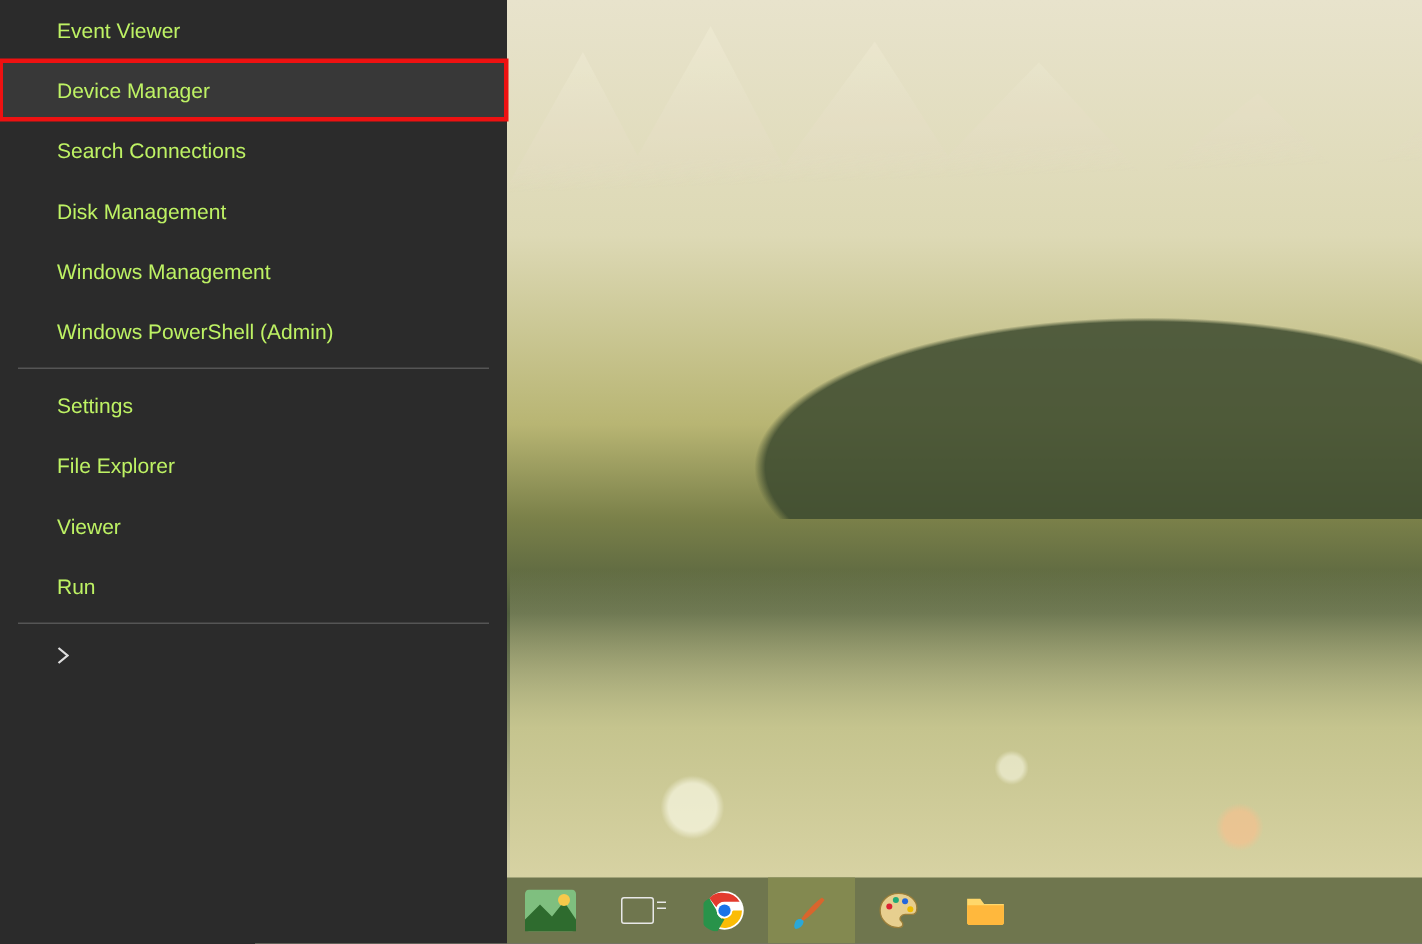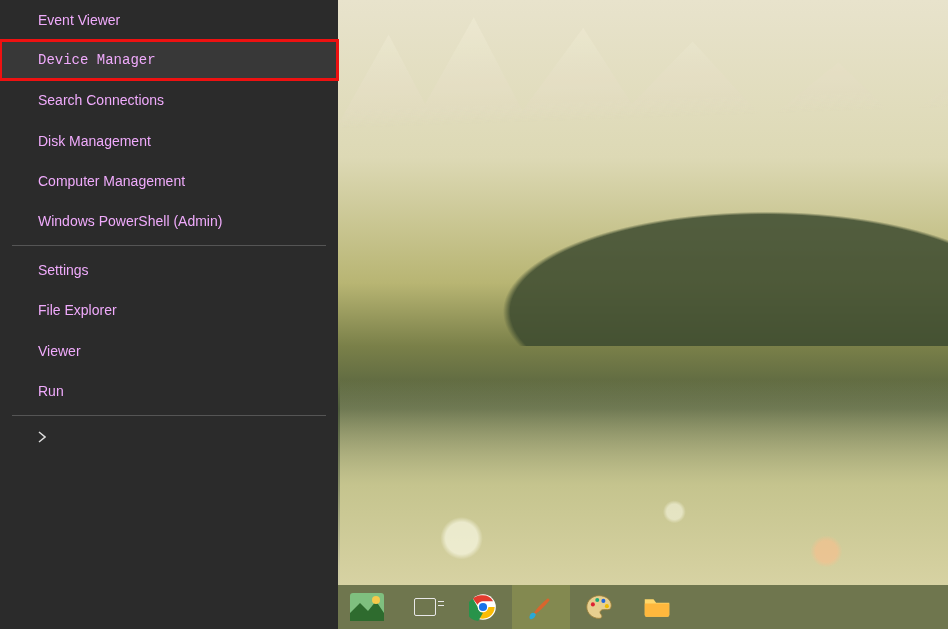--- a/index.html
+++ b/index.html
@@ -41,38 +41,37 @@
         radial-gradient(circle at 55% 70%, rgba(255,255,240,.5) 0 2%, transparent 3%),
         radial-gradient(circle at 80% 85%, rgba(250,190,140,.6) 0 2%, transparent 3%),
         linear-gradient(0deg, #d8d3a4 0%, #c5c48e 40%, transparent 80%);
     }
 
     .power-menu {
       position: absolute;
       left: 0; top: 0; bottom: 0;
       width: 338px;
       background: #2b2b2b;
-      color: #f0abfc;
+      color: #bef264;
       display: flex;
       flex-direction: column;
       font-size: 14px;
     }
     .menu-item {
       padding: 11px 18px 11px 38px;
       cursor: default;
       display: flex;
       align-items: center;
       justify-content: space-between;
       line-height: 1.3;
     }
     .menu-item.highlighted {
       background: #383838;
       outline: 3px solid #e11;
       outline-offset: -2px;
-      font-family: Liberation Mono, monospace;
     }
     .sep {
       height: 1px;
       background: #555;
       margin: 4px 12px;
     }
     .arrow {
       font-size: 14px;
       color: #ddd;
     }
@@ -120,21 +119,21 @@
     <div class="menu-item highlighted">
       <span>Device Manager</span>
     </div>
     <div class="menu-item">
       <span>Search Connections</span>
     </div>
     <div class="menu-item">
       <span>Disk Management</span>
     </div>
     <div class="menu-item">
-      <span>Computer Management</span>
+      <span>Windows Management</span>
     </div>
     <div class="menu-item">
       <span>Windows PowerShell (Admin)</span>
     </div>
     <div class="sep"></div>
     <div class="menu-item">
       <span>Settings</span>
     </div>
     <div class="menu-item">
       <span>File Explorer</span>

